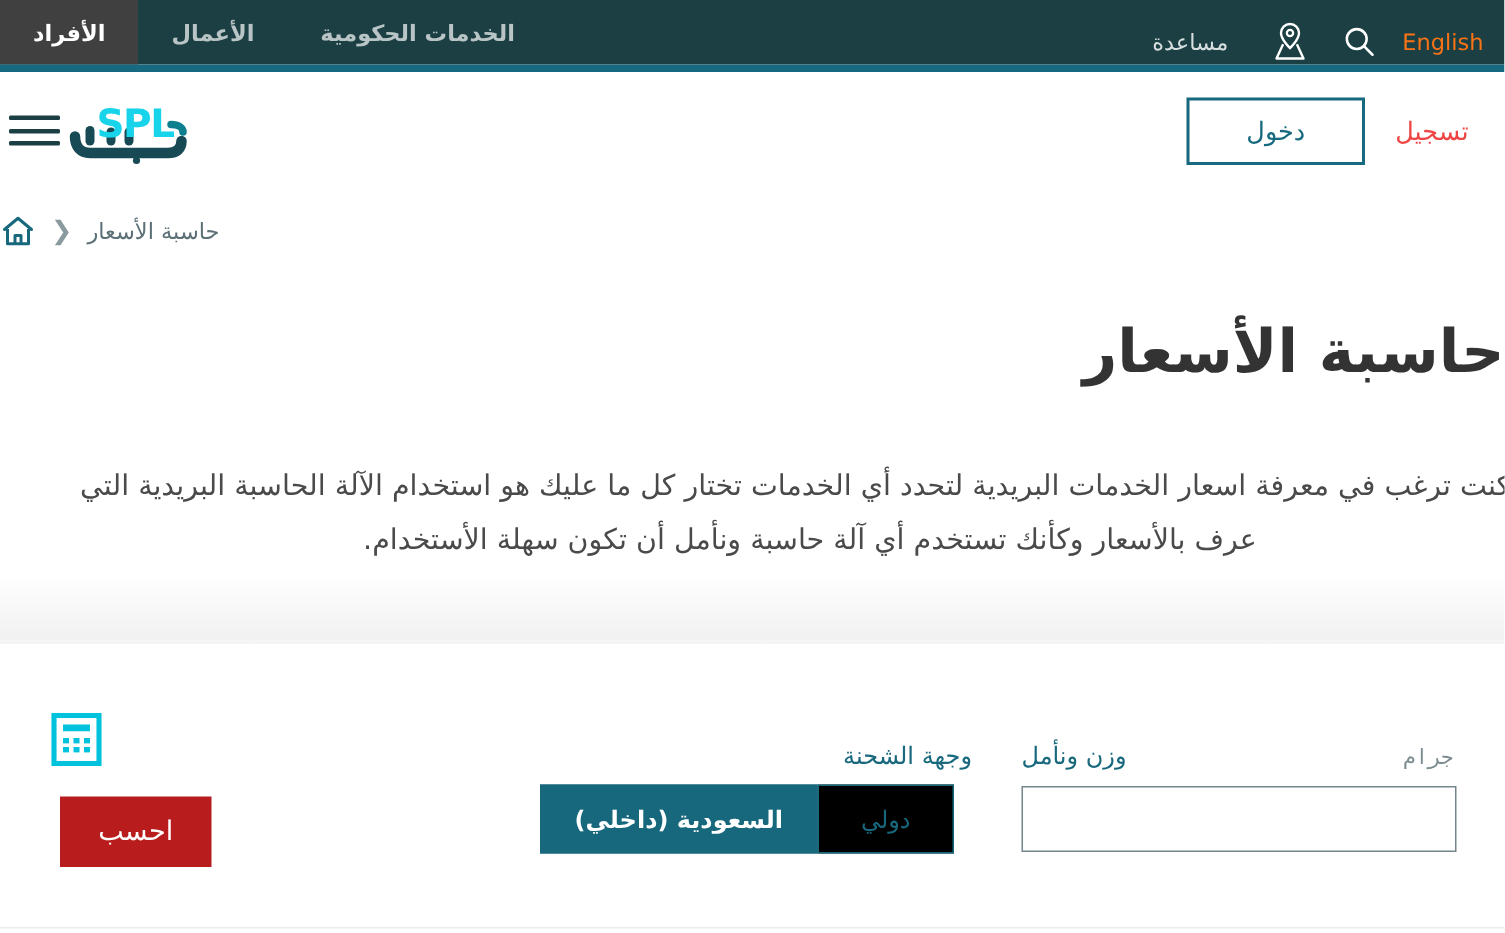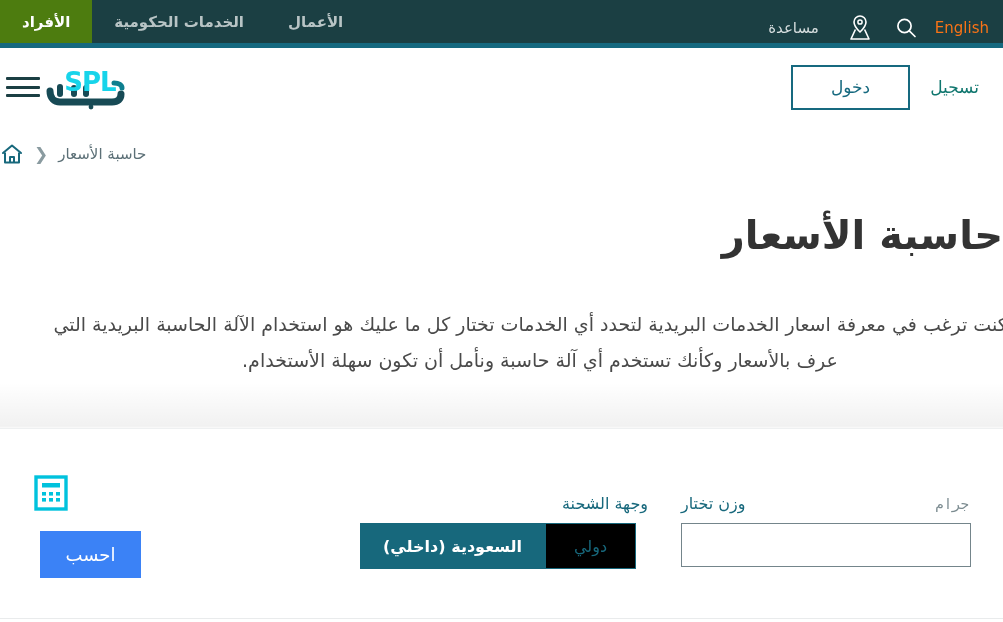--- a/index.html
+++ b/index.html
@@ -23,21 +23,21 @@
   .topbar-tabs { display:flex; flex-direction:row-reverse; align-items:stretch; }
   .top-tab {
     display:flex; align-items:center; justify-content:center;
     padding:0 22px;
     font-size:15px; font-weight:bold;
     color:#b8c4c5;
     white-space:nowrap;
     letter-spacing:0;
   }
   .top-tab.active {
-    background:#4d7c0f;
+    background:#404040;
     color:#ffffff;
   }
   .topbar-spacer { flex:1; }
   .topbar-left {
     display:flex; flex-direction:row-reverse; align-items:center;
     gap:0px;
     margin-top:12px;
   }
   .help-link {
     font-size:15px; color:#d7dedf;
@@ -88,21 +88,21 @@
   .btn-login {
     border:2px solid #16697f;
     color:#16697f;
     background:#ffffff;
     font-size:17px;
     padding:12px 38px;
     line-height:1;
     white-space:nowrap;
   }
   .btn-register {
-    color:#0f766e;
+    color:#ef4444;
     font-size:17px;
     padding:0 24px 0 20px;
     white-space:nowrap;
     background:none; border:none;
   }
 
   
   .breadcrumb {
     position:absolute; top:138px; left:0;
     width:1003px; height:32px;
@@ -226,21 +226,21 @@
     position:absolute; top:0; left:0;
     width:200px; height:186px;
   }
   .calc-icon {
     position:absolute; top:43px; left:34px;
     width:34px; height:36px;
   }
   .btn-calc {
     position:absolute; top:99px; left:40px;
     width:101px; height:47px;
-    background:#3b82f6;
+    background:#b91c1c;
     color:#ffffff;
     font-size:18px;
     font-family:inherit;
     border:none;
     cursor:pointer;
     display:flex; align-items:center; justify-content:center;
   }
 
   .page-bottom-line {
     position:absolute; top:618px; left:0;
@@ -250,24 +250,24 @@
 </style>
 </head>
 <body>
 
 <div class="topbar">
   <div class="topbar-tabs">
     <div class="top-tab active">
       <span>الأفراد</span>
     </div>
     <div class="top-tab">
+      <span>الأعمال</span>
+    </div>
+    <div class="top-tab">
       <span>الخدمات الحكومية</span>
-    </div>
-    <div class="top-tab">
-      <span>الأعمال</span>
     </div>
   </div>
 
   <div class="topbar-spacer"></div>
 
   <div class="topbar-left">
     <div class="help-link">مساعدة</div>
 
     <div class="icon-btn">
       <svg width="26" height="28" viewBox="0 0 26 28">
@@ -337,21 +337,21 @@
   <div>عرف بالأسعار وكأنك تستخدم أي آلة حاسبة ونأمل أن تكون سهلة الأستخدام.</div>
 </div>
 
 <div class="card-top-shadow"></div>
 <div class="card-divider"></div>
 
 <div class="calc-section">
 
   <div class="field-weight">
     <div class="field-labels">
-      <span class="label-main">وزن تختار</span>
+      <span class="label-main">وزن ونأمل</span>
       <span class="label-unit">جرام</span>
     </div>
     <input class="weight-input" type="text" value="" style="">
   </div>
 
   <div class="field-dest">
     <div class="dest-label">وجهة الشحنة</div>
     <div class="segmented">
       <button class="seg-btn wide active">السعودية (داخلي)</button>
       <button class="seg-btn narrow">دولي</button>

